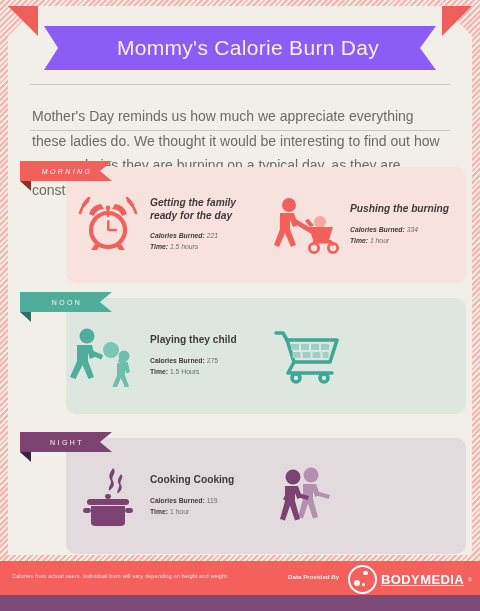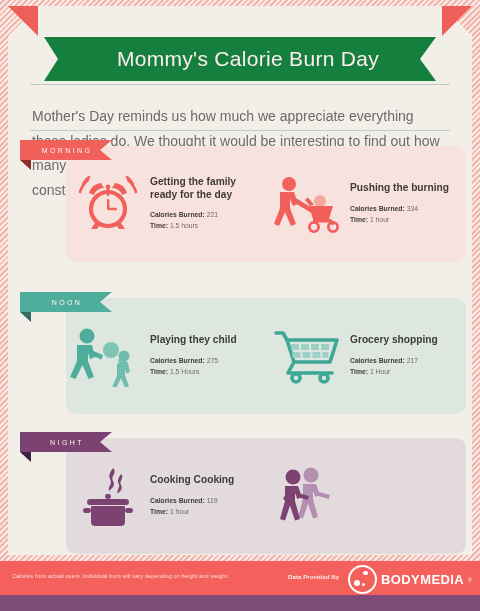--- a/index.html
+++ b/index.html
@@ -22,23 +22,23 @@
   }
   .corner{position:absolute;width:0;height:0;}
   .corner-tl{left:8px;top:6px;
     border-left:30px solid transparent;border-top:30px solid #ef5f5a;}
   .corner-tr{right:8px;top:6px;
     border-right:30px solid transparent;border-top:30px solid #ef5f5a;}
 
   
   .title-ribbon{
     position:absolute;left:44px;top:26px;width:392px;height:44px;
-    background:#15803d;
+    background:#8b5cf6;
     clip-path:polygon(0 0,392px 0,392px 44px,0 44px,14px 22px);
-    display:flex;align-items:center;justify-content:center;margin-top:11px;
+    display:flex;align-items:center;justify-content:center;
   }
   .title-ribbon::after{
     content:"";position:absolute;right:-0px;top:0;width:16px;height:44px;
     background:#f2efe9;clip-path:polygon(100% 0,100% 100%,0 50%);
   }
   .title-text{
     color:#fdeeee;font-size:21px;font-weight:400;letter-spacing:.3px;
     padding-left:16px;white-space:nowrap;
   }
 
@@ -46,21 +46,21 @@
   .rule{position:absolute;left:30px;width:420px;height:1px;background:#bfcdc2;}
   .rule-top{top:84px;}
   .rule-bot{top:130px;}
   .intro{
     position:absolute;left:32px;top:90px;width:418px;
     font-size:14px;line-height:1.75;color:#6d6a66;
   }
 
   
   .section{position:absolute;left:14px;width:452px;height:122px;}
-  .sec-morning{top:140px;}
+  .sec-morning{top:161px;font-style:italic;}
   .sec-noon{top:292px;}
   .sec-night{top:432px;}
 
   .panel{
     position:absolute;left:52px;top:6px;width:400px;height:116px;
     border-radius:10px;
   }
   .sec-morning .panel{background:#f8e2dd;}
   .sec-noon   .panel{background:#dde7df;}
   .sec-night  .panel{background:#e3dade;}
@@ -100,21 +100,21 @@
   .footer{
     position:absolute;left:0;top:561px;width:480px;height:34px;
     background:#f4605c;display:flex;align-items:center;
   }
   .footer-strip{position:absolute;left:0;top:595px;width:480px;height:16px;background:#7e4a78;}
   .footer-note{position:absolute;left:12px;top:12px;font-size:5.6px;color:#fbdcd8;letter-spacing:.1px;}
   .footer-prov{position:absolute;left:288px;top:12px;font-size:6.2px;font-weight:700;color:#fde9e6;}
   .logo{position:absolute;left:348px;top:4px;display:flex;align-items:center;gap:4px;}
   .logo-mark{width:25px;height:25px;border-radius:50%;border:2.4px solid #fff;position:relative;}
   .logo-mark i{position:absolute;background:#fff;border-radius:50%;display:block;}
-  .logo-word{color:#fff;font-size:13px;font-weight:700;letter-spacing:.4px;}
+  .logo-word{color:#fff;font-size:13px;font-weight:700;letter-spacing:.4px;text-decoration:underline;}
   .logo-r{color:#fff;font-size:5px;vertical-align:super;}
 </style>
 </head>
 <body>
 
 <div class="page">
 
   <div class="sheet"></div>
   <div class="corner corner-tl"></div>
   <div class="corner corner-tr"></div>
@@ -254,31 +254,20 @@
                 <rect x="29" y="17" width="8" height="6"></rect>
               <rect x="39" y="17" width="8" height="6"></rect>
                 <rect x="49" y="17" width="8" height="6"></rect>
               <rect x="20.5" y="25" width="8" height="6"></rect>
                 <rect x="30.5" y="25" width="8" height="6"></rect>
               <rect x="40.5" y="25" width="8" height="6"></rect>
                 <rect x="50.5" y="25" width="6" height="6"></rect>
             </g>
           </svg>
         </div>
-        <div class="cell-txt">
-          <div class="act-title">Grocery shopping</div>
-          <div class="act-meta">
-            <b>Calories Burned:</b>
-            <span>217</span>
-          </div>
-          <div class="act-meta">
-            <b>Time:</b>
-            <span>1 Hour</span>
-          </div>
-        </div>
       </div>
 
     </div>
     <div class="tag">
       <div class="tag-body"></div>
       <div class="tag-fold"></div>
       <span class="tag-text">NOON</span>
     </div>
   </div>
 

